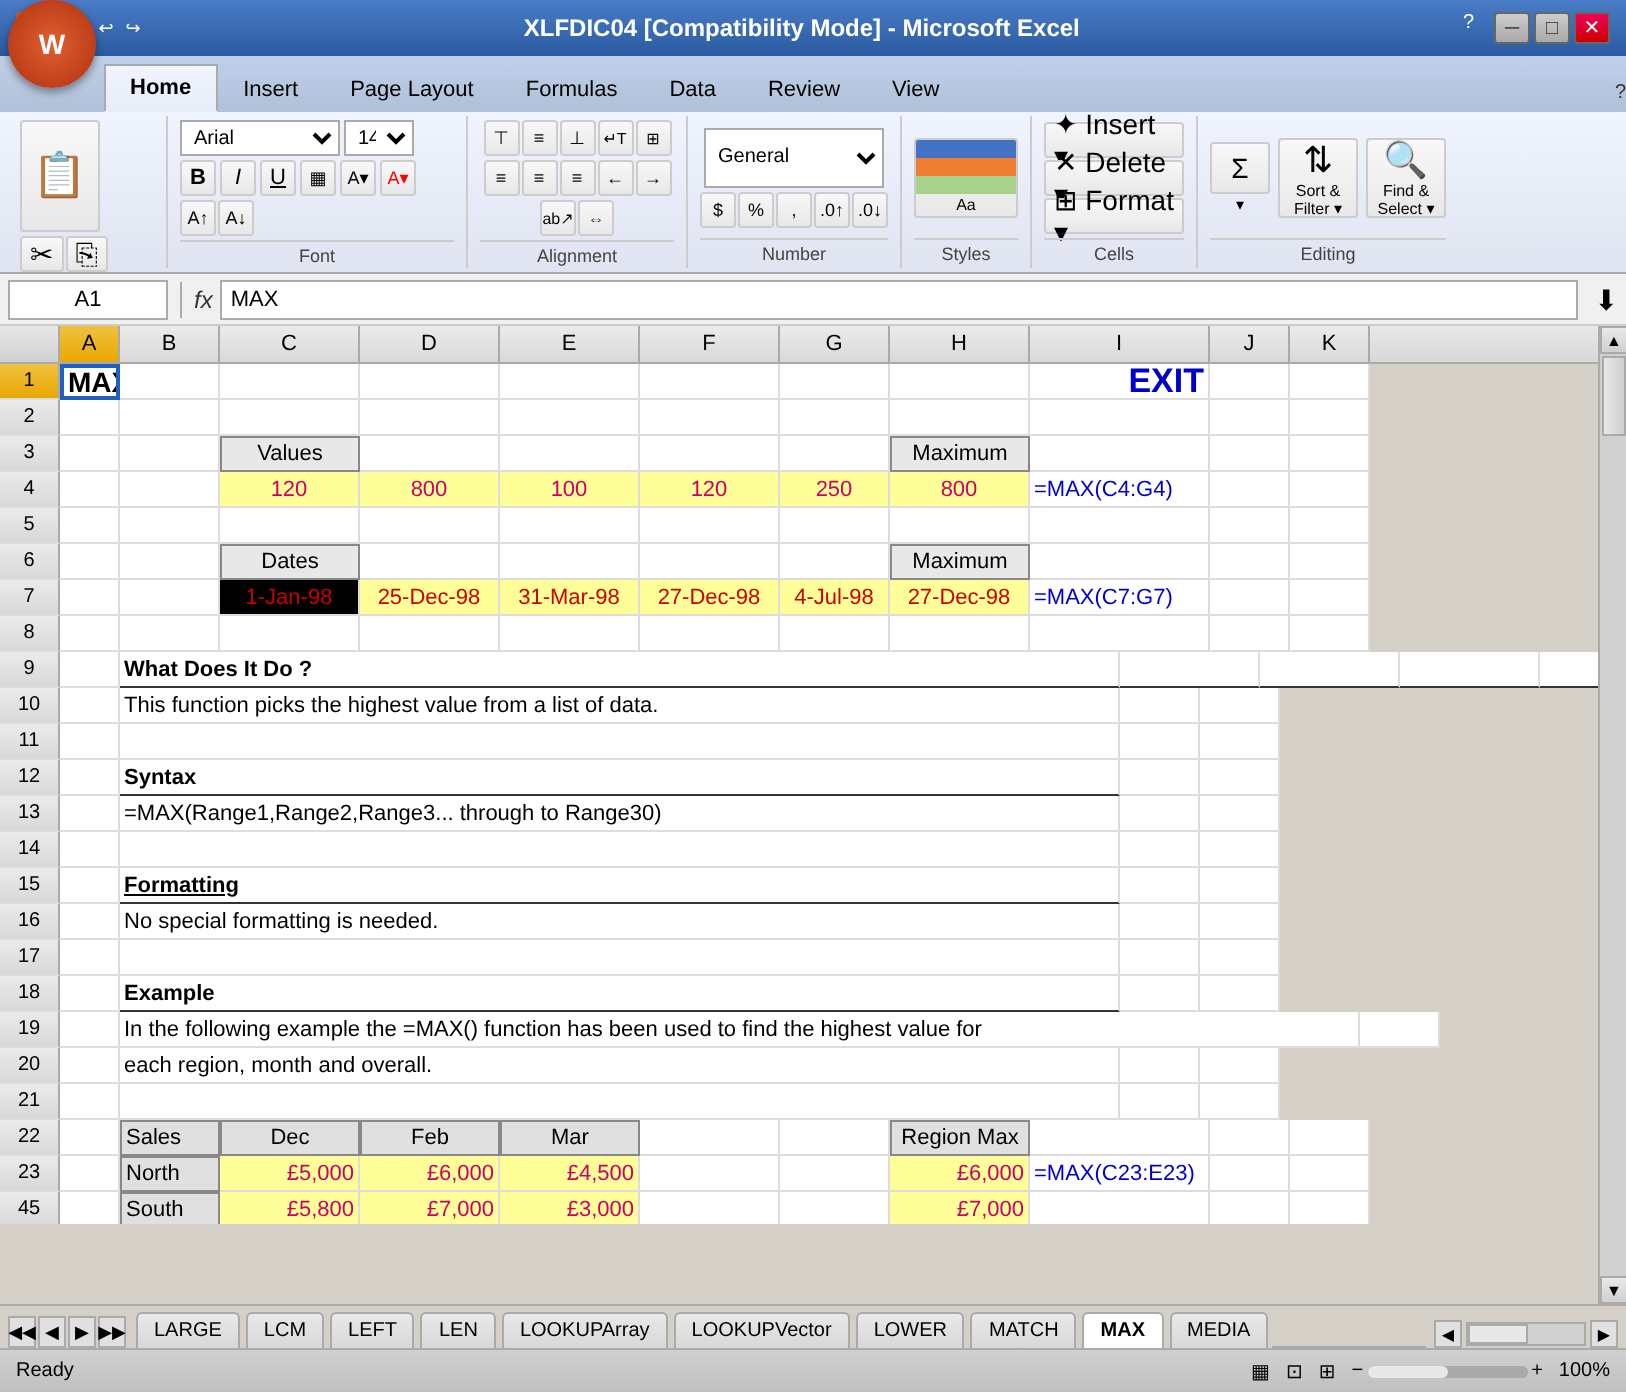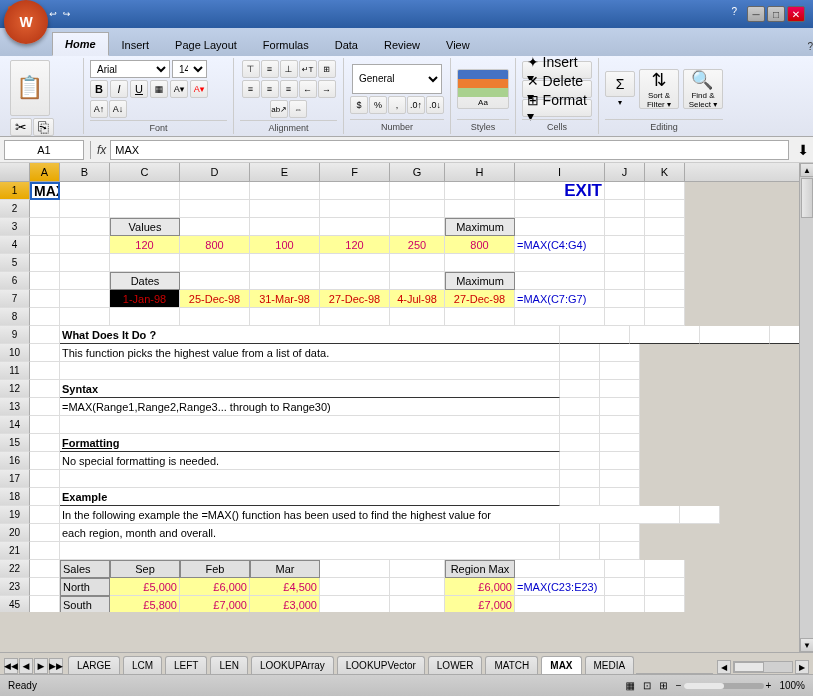--- a/index.html
+++ b/index.html
@@ -16,21 +16,21 @@
       color: white;
     }
     #titlebar-left { display: flex; align-items: center; gap: 4px; }
     #titlebar-controls { display: flex; gap: 2px; }
     .title-btn { width: 18px; height: 16px; display: flex; align-items: center; justify-content: center; font-size: 10px; cursor: pointer; background: linear-gradient(to bottom, #ccc, #aaa); border: 1px solid #666; color: #333; border-radius: 2px; }
     .title-btn.close { background: linear-gradient(to bottom, #e05, #c00); color: white; }
     
     
     #ribbon { background: linear-gradient(to bottom, #e8e8e8, #d0d0d0); border-bottom: 1px solid #aaa; }
     .ribbon-tab { padding: 4px 12px; font-size: 11px; cursor: pointer; border: 1px solid transparent; border-bottom: none; background: transparent; height: 24px; display: flex; align-items: center; }
-    .ribbon-tab.active { background: linear-gradient(to bottom, #f0f4ff, #e8ecf8); border-color: #aaa; border-bottom: 1px solid #e8ecf8; font-weight: bold; z-index: 1; font-style: italic; }
+    .ribbon-tab.active { background: linear-gradient(to bottom, #f0f4ff, #e8ecf8); border-color: #aaa; border-bottom: 1px solid #e8ecf8; font-weight: bold; z-index: 1; }
     
     #ribbon-content { display: flex; padding: 2px 4px; height: 80px; align-items: stretch; background: linear-gradient(to bottom, #f0f4ff, #e0e4f0); }
     .ribbon-group { display: flex; flex-direction: column; border-right: 1px solid #ccc; padding: 2px 6px; min-width: 60px; }
     .ribbon-group-content { display: flex; flex: 1; align-items: center; gap: 2px; }
     .ribbon-group-label { text-align: center; font-size: 9px; color: #444; padding-top: 2px; border-top: 1px solid #ccc; margin-top: 2px; }
     
     .rb-btn { background: linear-gradient(to bottom, #f8f8f8, #e8e8e8); border: 1px solid #ccc; border-radius: 2px; cursor: pointer; display: flex; flex-direction: column; align-items: center; justify-content: center; padding: 2px; font-size: 9px; }
     .rb-btn-large { width: 40px; height: 56px; font-size: 18px; }
     .rb-btn-small { height: 18px; font-size: 14px; padding: 1px 4px; display: flex; align-items: center; gap: 2px; }
     .font-row { display: flex; align-items: center; gap: 2px; }
@@ -94,20 +94,21 @@
 
   <div id="titlebar">
     <div id="titlebar-left">
       <div style="width:16px;height:16px;background:#d06020;border-radius:2px;display:flex;align-items:center;justify-content:center;font-size:9px;color:white;font-weight:bold;">X</div>
       <div style="font-size:9px;display:flex;gap:6px;margin-left:4px;">
         <span style="cursor:pointer;">💾</span>
         <span style="cursor:pointer;">↩</span>
         <span style="cursor:pointer;">↪</span>
       </div>
     </div>
+    <div style="font-size:12px;color:white;font-weight:bold;">XLFDIC04 [Compatibility Mode] - Microsoft Excel</div>
     <div id="titlebar-controls">
       <div style="font-size:10px;color:white;margin-right:8px;cursor:pointer;">?</div>
       <div class="title-btn">─</div>
       <div class="title-btn">□</div>
       <div class="title-btn close">✕</div>
     </div>
   </div>
 
   <div id="ribbon">
     <div style="display:flex;background:linear-gradient(to bottom,#c0d0e8,#b0c0d8);padding-left:52px;align-items:flex-end;height:28px;">
@@ -509,21 +510,21 @@
           <div class="cell w-a"></div>
           <div class="cell" style="width:500px;min-width:500px;"></div>
           <div class="cell w-j"></div>
           <div class="cell w-k"></div>
         </div>
 
         <div class="grid-row">
           <div class="row-num">22</div>
           <div class="cell w-a"></div>
           <div class="cell w-b" style="border:1px solid #888;background:#e0e0e0;">Sales</div>
-          <div class="cell w-c" style="border:1px solid #888;background:#e0e0e0;justify-content:center;">Sep</div>
+          <div class="cell w-c" style="border:1px solid #888;background:#e0e0e0;justify-content:center;">Dec</div>
           <div class="cell w-d" style="border:1px solid #888;background:#e0e0e0;justify-content:center;">Feb</div>
           <div class="cell w-e" style="border:1px solid #888;background:#e0e0e0;justify-content:center;">Mar</div>
           <div class="cell w-f"></div>
           <div class="cell w-g"></div>
           <div class="cell w-h" style="border:1px solid #888;background:#e0e0e0;justify-content:center;">Region Max</div>
           <div class="cell w-i"></div>
           <div class="cell w-j"></div>
           <div class="cell w-k"></div>
         </div>
 

